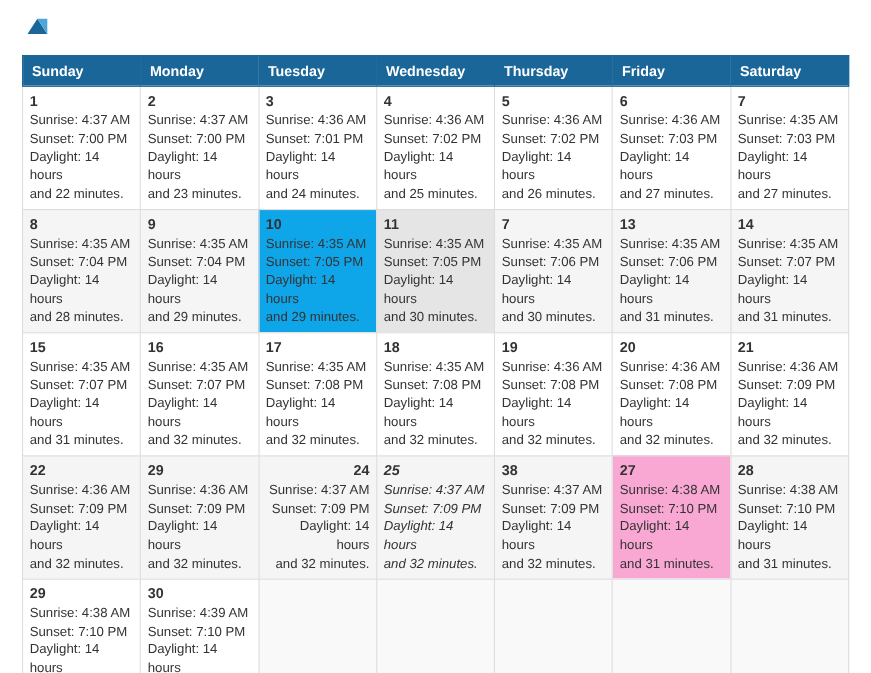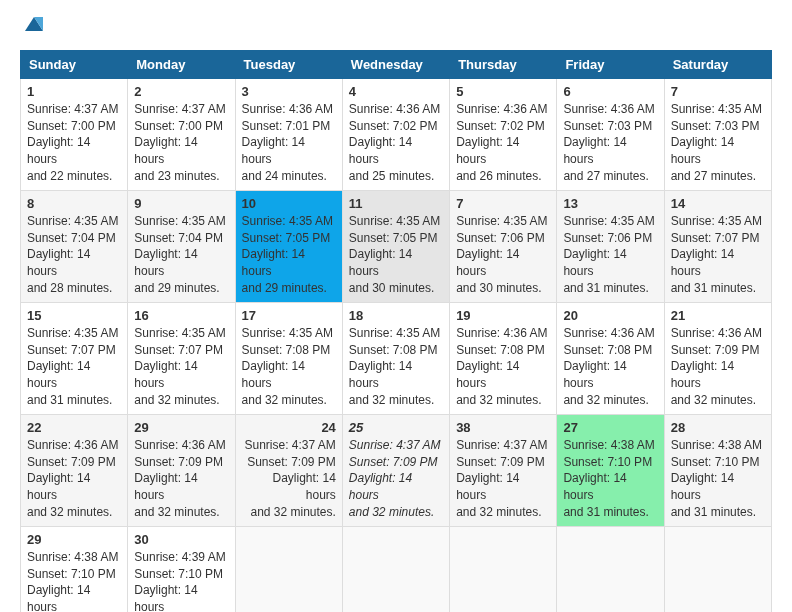--- a/index.html
+++ b/index.html
@@ -155,21 +155,21 @@
         <td><span class="day-number">19</span><span class="day-info">Sunrise: 4:36 AM<br>Sunset: 7:08 PM<br>Daylight: 14 hours<br>and 32 minutes.</span></td>
         <td><span class="day-number">20</span><span class="day-info">Sunrise: 4:36 AM<br>Sunset: 7:08 PM<br>Daylight: 14 hours<br>and 32 minutes.</span></td>
         <td><span class="day-number">21</span><span class="day-info">Sunrise: 4:36 AM<br>Sunset: 7:09 PM<br>Daylight: 14 hours<br>and 32 minutes.</span></td>
       </tr>
       <tr>
         <td style="background: rgb(245, 245, 245);"><span class="day-number">22</span><span class="day-info">Sunrise: 4:36 AM<br>Sunset: 7:09 PM<br>Daylight: 14 hours<br>and 32 minutes.</span></td>
         <td style="background: rgb(245, 245, 245);"><span class="day-number">29</span><span class="day-info">Sunrise: 4:36 AM<br>Sunset: 7:09 PM<br>Daylight: 14 hours<br>and 32 minutes.</span></td>
         <td style="background: rgb(245, 245, 245); text-align: right;"><span class="day-number">24</span><span class="day-info">Sunrise: 4:37 AM<br>Sunset: 7:09 PM<br>Daylight: 14 hours<br>and 32 minutes.</span></td>
         <td style="background: rgb(245, 245, 245); font-style: italic;"><span class="day-number">25</span><span class="day-info">Sunrise: 4:37 AM<br>Sunset: 7:09 PM<br>Daylight: 14 hours<br>and 32 minutes.</span></td>
         <td style="background: rgb(245, 245, 245);"><span class="day-number">38</span><span class="day-info">Sunrise: 4:37 AM<br>Sunset: 7:09 PM<br>Daylight: 14 hours<br>and 32 minutes.</span></td>
-        <td style="background: #86efac;"><span class="day-number">27</span><span class="day-info">Sunrise: 4:38 AM<br>Sunset: 7:10 PM<br>Daylight: 14 hours<br>and 31 minutes.</span></td>
+        <td style="background: #f9a8d4;"><span class="day-number">27</span><span class="day-info">Sunrise: 4:38 AM<br>Sunset: 7:10 PM<br>Daylight: 14 hours<br>and 31 minutes.</span></td>
         <td style="background: rgb(245, 245, 245);"><span class="day-number">28</span><span class="day-info">Sunrise: 4:38 AM<br>Sunset: 7:10 PM<br>Daylight: 14 hours<br>and 31 minutes.</span></td>
       </tr>
       <tr>
         <td><span class="day-number">29</span><span class="day-info">Sunrise: 4:38 AM<br>Sunset: 7:10 PM<br>Daylight: 14 hours<br>and 31 minutes.</span></td>
         <td><span class="day-number">30</span><span class="day-info">Sunrise: 4:39 AM<br>Sunset: 7:10 PM<br>Daylight: 14 hours<br>and 30 minutes.</span></td>
         <td class="empty-cell"></td>
         <td class="empty-cell"></td>
         <td class="empty-cell"></td>
         <td class="empty-cell"></td>
         <td class="empty-cell"></td>

